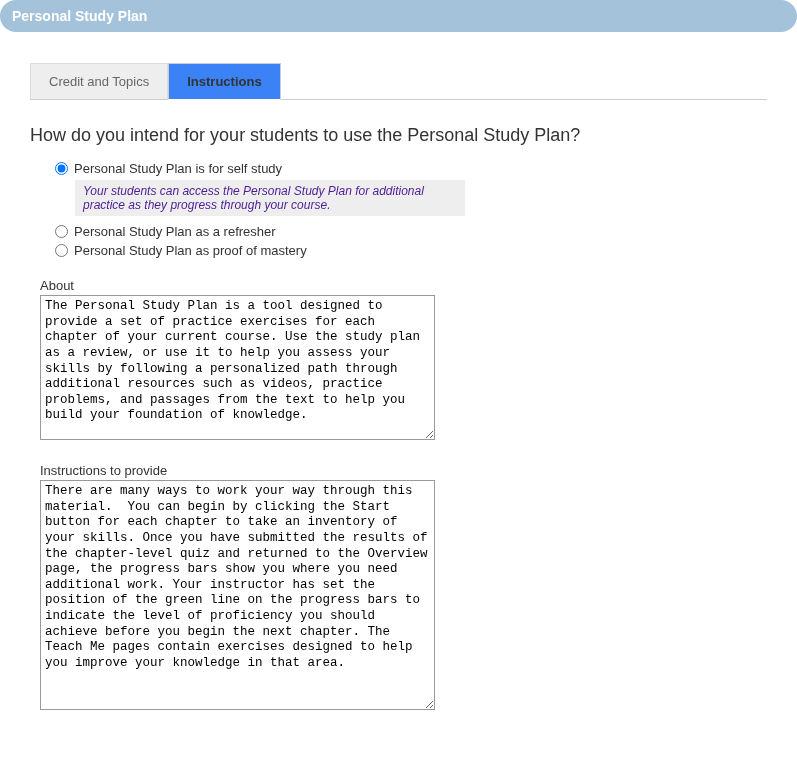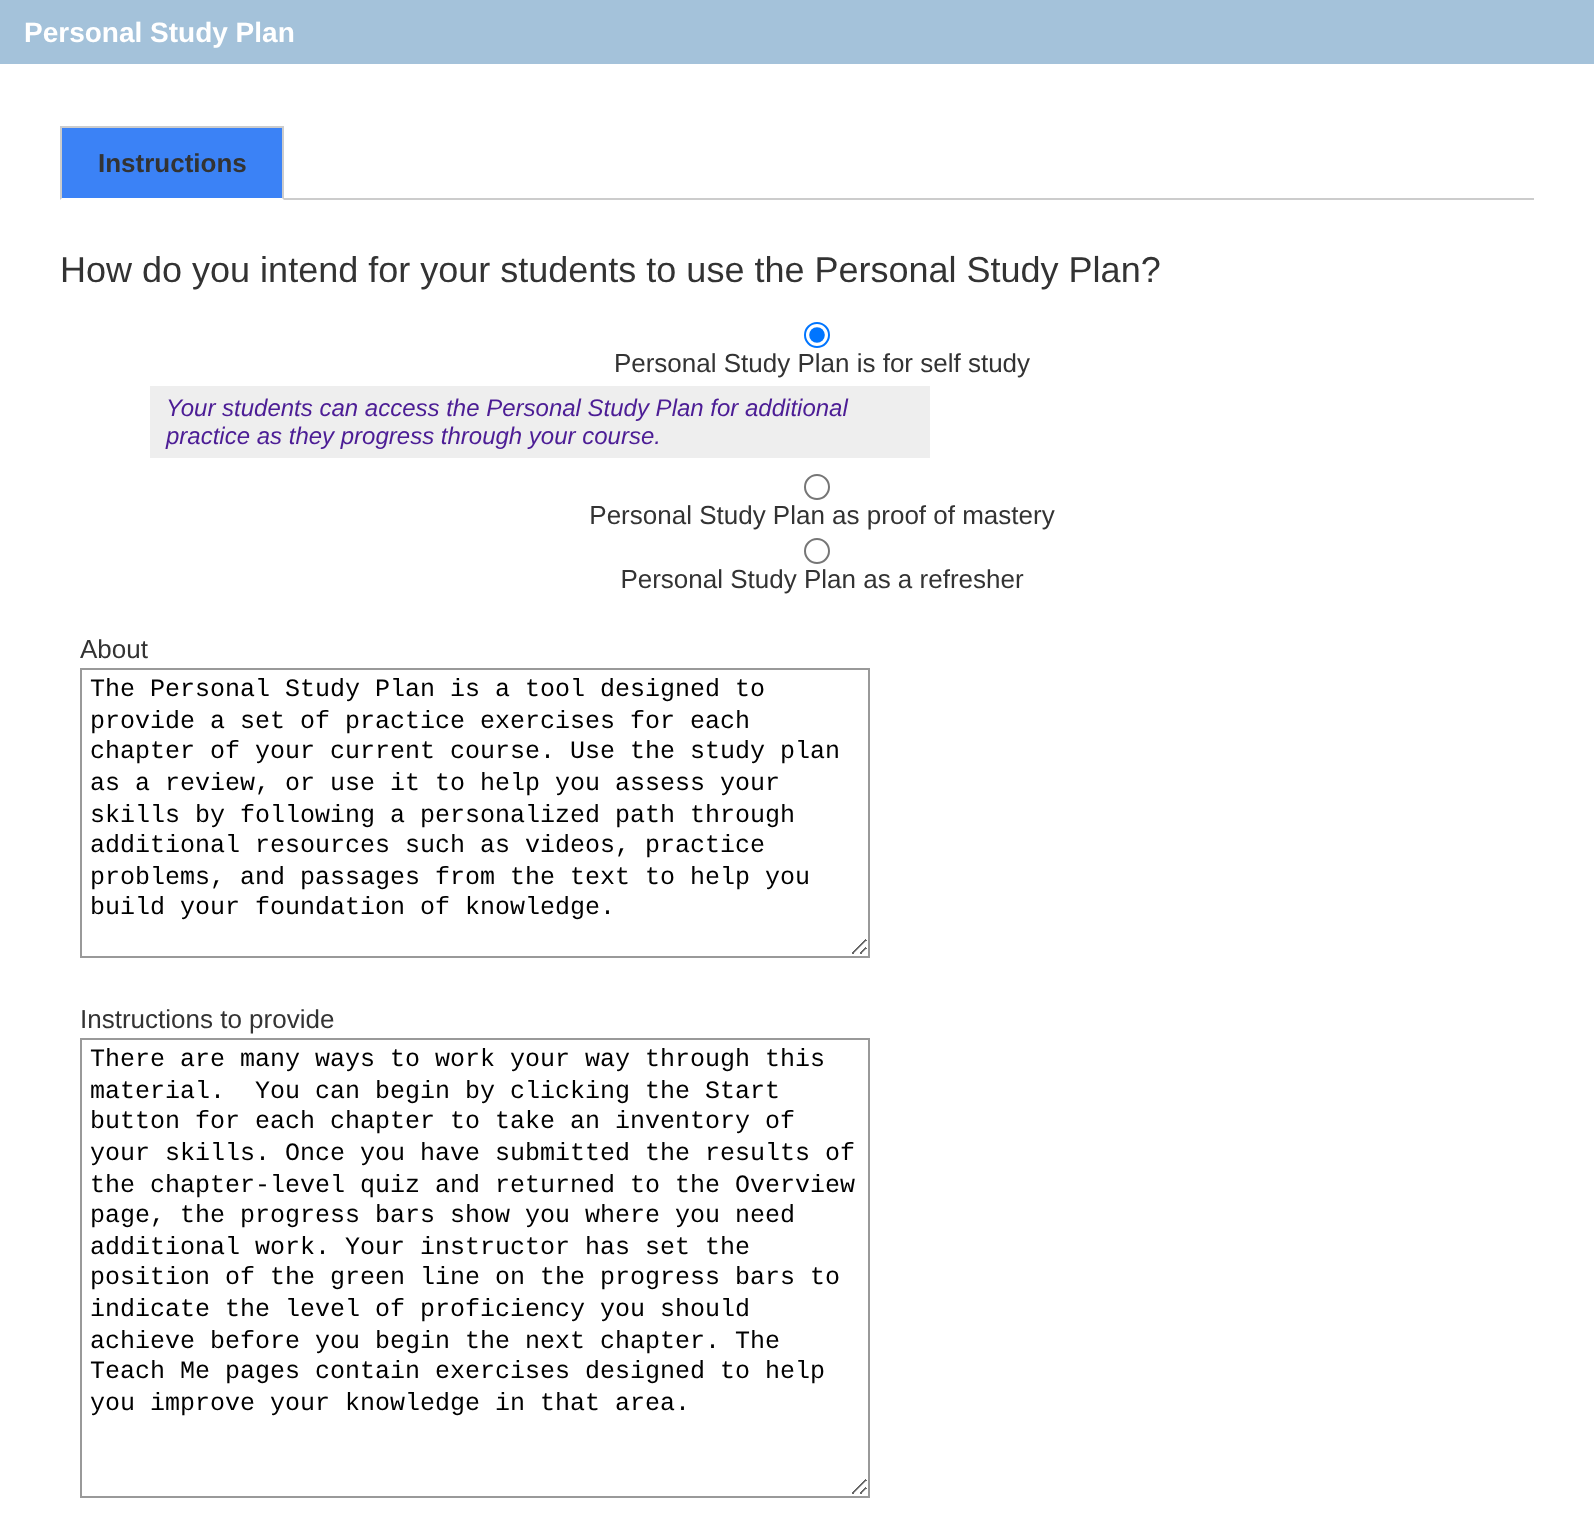--- a/index.html
+++ b/index.html
@@ -9,20 +9,21 @@
       color: #333;
       background: #fff;
       width: 797px;
     }
     .header-bar {
       background: #a4c2da;
       padding: 8px 12px;
       color: #fff;
       font-weight: bold;
       font-size: 14px;
+      border-radius: 16px;
     }
     .content {
       padding: 0 30px 20px 30px;
     }
     .tabs {
       display: flex;
       margin-top: 30px;
       border-bottom: 1px solid #ccc;
     }
     .tab {
@@ -57,21 +58,20 @@
       margin-top: 2px;
     }
     .radio-group {
       margin-top: 15px;
       margin-left: 25px;
     }
     .radio-row {
       display: flex;
       align-items: center;
       margin-bottom: 4px;
-      flex-direction: column;
     }
     .radio-row input[type="radio"] {
       margin-right: 6px;
     }
     .radio-row label {
       font-size: 13px;
     }
     .radio-desc {
       background: #eeeeee;
       font-style: italic;
@@ -109,42 +109,45 @@
 </head>
 <body>
 
 <div class="header-bar">
   <span>Personal Study Plan</span>
 </div>
 
 <div class="content">
 
   <div class="tabs">
+    <div class="tab inactive">
+      <span>Credit and Topics</span>
+    </div>
     <div class="tab active">
       <span>Instructions</span>
     </div>
   </div>
 
   <div class="question">How do you intend for your students to use the Personal Study Plan?</div>
 
   <div class="radio-group">
     <div class="radio-row">
       <input type="radio" name="usage" checked="" style="">
       <label>Personal Study Plan is for self study</label>
     </div>
     <div class="radio-desc">Your students can access the Personal Study Plan for additional practice as they progress through your course.</div>
 
     <div class="radio-row">
       <input type="radio" name="usage" style="">
-      <label>Personal Study Plan as proof of mastery</label>
+      <label>Personal Study Plan as a refresher</label>
     </div>
 
     <div class="radio-row">
       <input type="radio" name="usage" style="">
-      <label>Personal Study Plan as a refresher</label>
+      <label>Personal Study Plan as proof of mastery</label>
     </div>
   </div>
 
   <div class="field-block">
     <label class="field-label">About</label>
     <textarea class="about" style="">The Personal Study Plan is a tool designed to provide a set of practice exercises for each chapter of your current course. Use the study plan as a review, or use it to help you assess your skills by following a personalized path through additional resources such as videos, practice problems, and passages from the text to help you build your foundation of knowledge.</textarea>
   </div>
 
   <div class="field-block">
     <label class="field-label">Instructions to provide</label>

